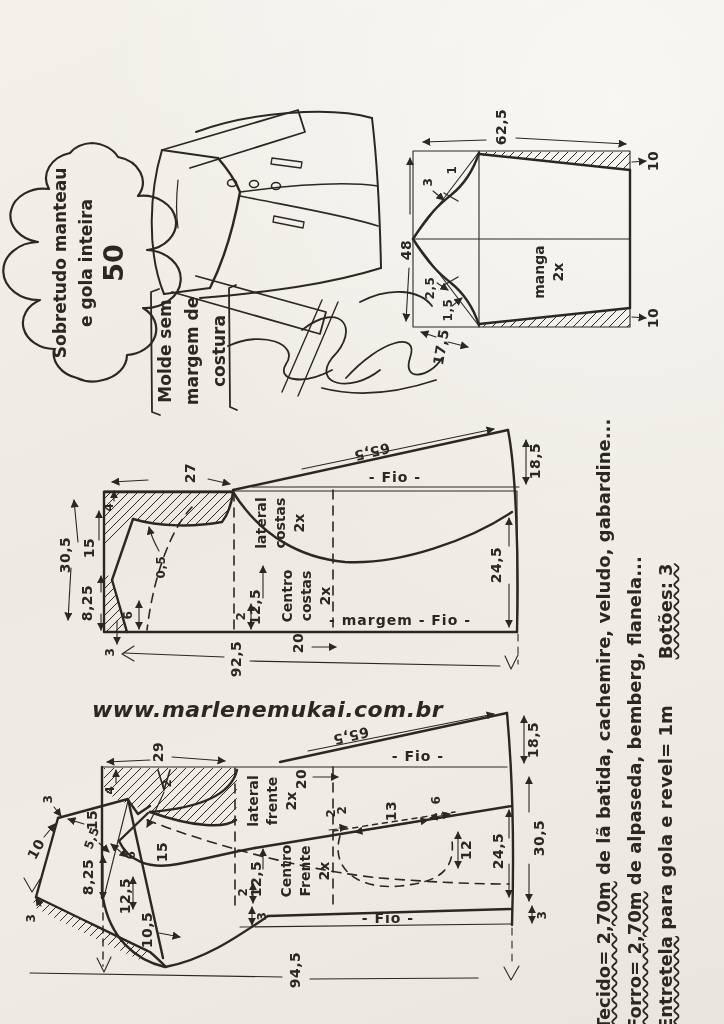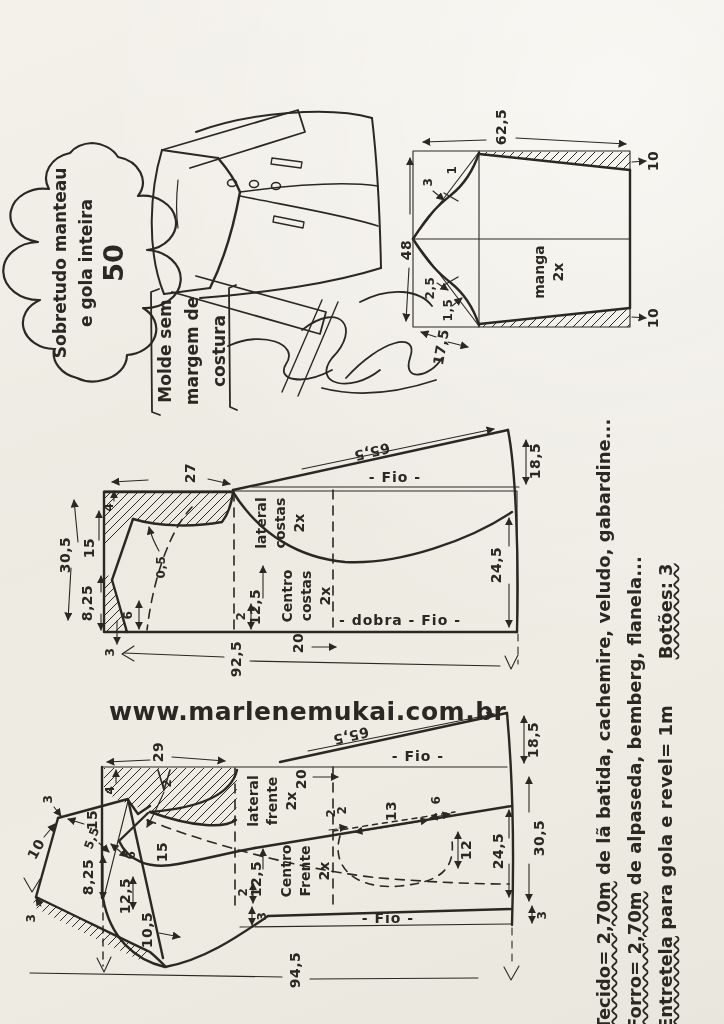--- a/index.html
+++ b/index.html
@@ -19,21 +19,21 @@
   .r70{transform:translate(-50%,-50%) rotate(-70deg);}
   .r62{transform:translate(-50%,-50%) rotate(-62deg);}
   .r80{transform:translate(-50%,-50%) rotate(-80deg);}
   .rblock{position:absolute;transform:translate(-50%,-50%) rotate(-90deg);
      text-align:center;line-height:19px;font-size:14px;font-weight:bold;white-space:nowrap;}
   .cloudtxt{position:absolute;left:88px;top:263px;transform:translate(-50%,-50%) rotate(-90deg);
      text-align:center;font-size:17px;font-weight:bold;line-height:26px;white-space:nowrap;}
   .cloudtxt .big{font-size:27px;line-height:30px;}
   .moldtxt{position:absolute;left:192px;top:351px;transform:translate(-50%,-50%) rotate(-90deg);
      text-align:center;font-size:17px;font-weight:bold;line-height:27px;white-space:nowrap;}
-  .url{position:absolute;left:109px;top:697px;font-size:25px;font-weight:bold;letter-spacing:.5px;}
+  .url{position:absolute;left:92px;top:697px;font-size:22px;font-weight:bold;letter-spacing:.5px;font-style:italic;}
   .materials{position:absolute;left:634px;top:706px;transform:translate(-50%,-50%) rotate(-90deg);
      width:648px;font-size:18px;font-weight:bold;line-height:31px;white-space:nowrap;}
   .wavy{text-decoration:underline;text-decoration-style:wavy;text-decoration-thickness:1.5px;}
   .btn{margin-left:46px;}
 </style>
 </head>
 <body>
 
 <div class="sheet">
 
@@ -257,21 +257,21 @@
   <span class="m s12" style="left:128px;top:615px">6</span>
   <span class="m s12" style="left:110px;top:652px">3</span>
   <span class="m" style="left:255px;top:607px">12,5</span>
   <span class="m s12" style="left:241px;top:616px">2</span>
   <span class="m" style="left:298px;top:643px">20</span>
   <span class="m" style="left:236px;top:659px">92,5</span>
   <span class="m flip" style="left:372px;top:452px">65,5</span>
   <span class="m" style="left:535px;top:461px">18,5</span>
   <span class="m" style="left:496px;top:565px">24,5</span>
   <span class="mh" style="left:395px;top:477px">- Fio -</span>
-  <span class="mh" style="left:400px;top:620px">- dobra - Fio -</span>
+  <span class="mh" style="left:400px;top:620px">- margem - Fio -</span>
   <div class="rblock" style="left:280px;top:523px">
     <div>lateral</div>
     <div>costas</div>
     <div>2x</div>
   </div>
   <div class="rblock" style="left:306px;top:596px">
     <div>Centro</div>
     <div>costas</div>
     <div>2x</div>
   </div>

